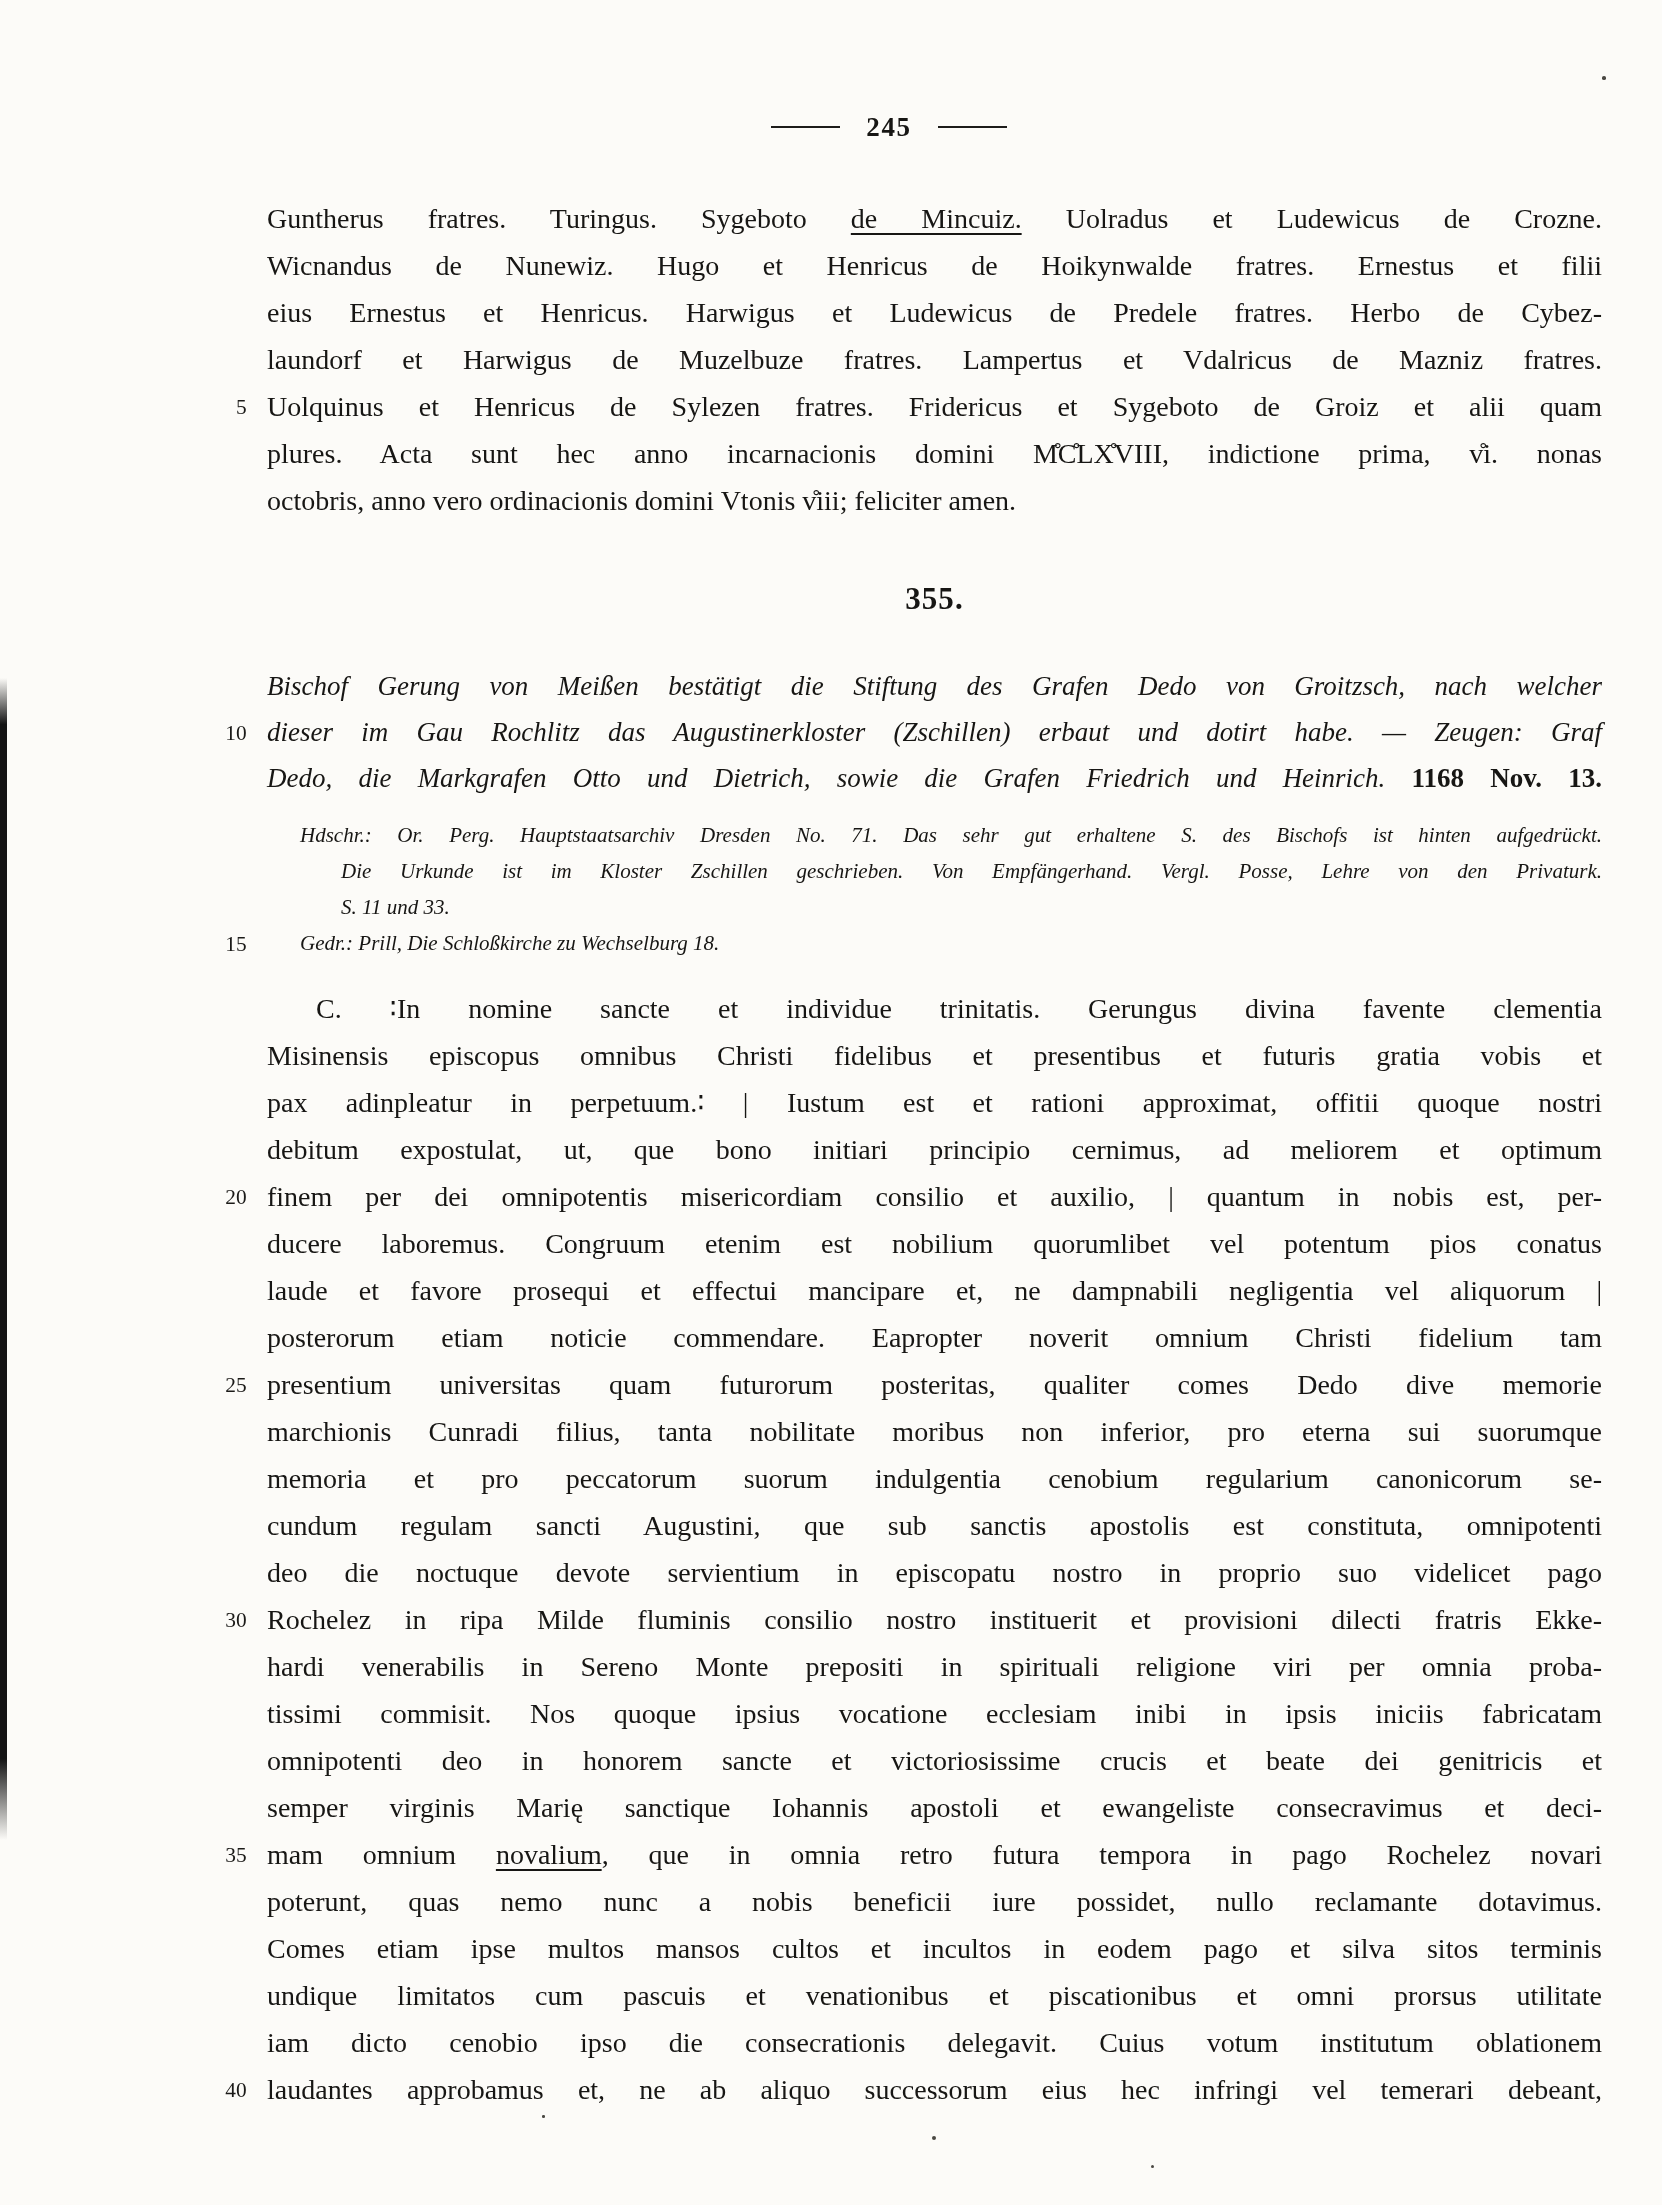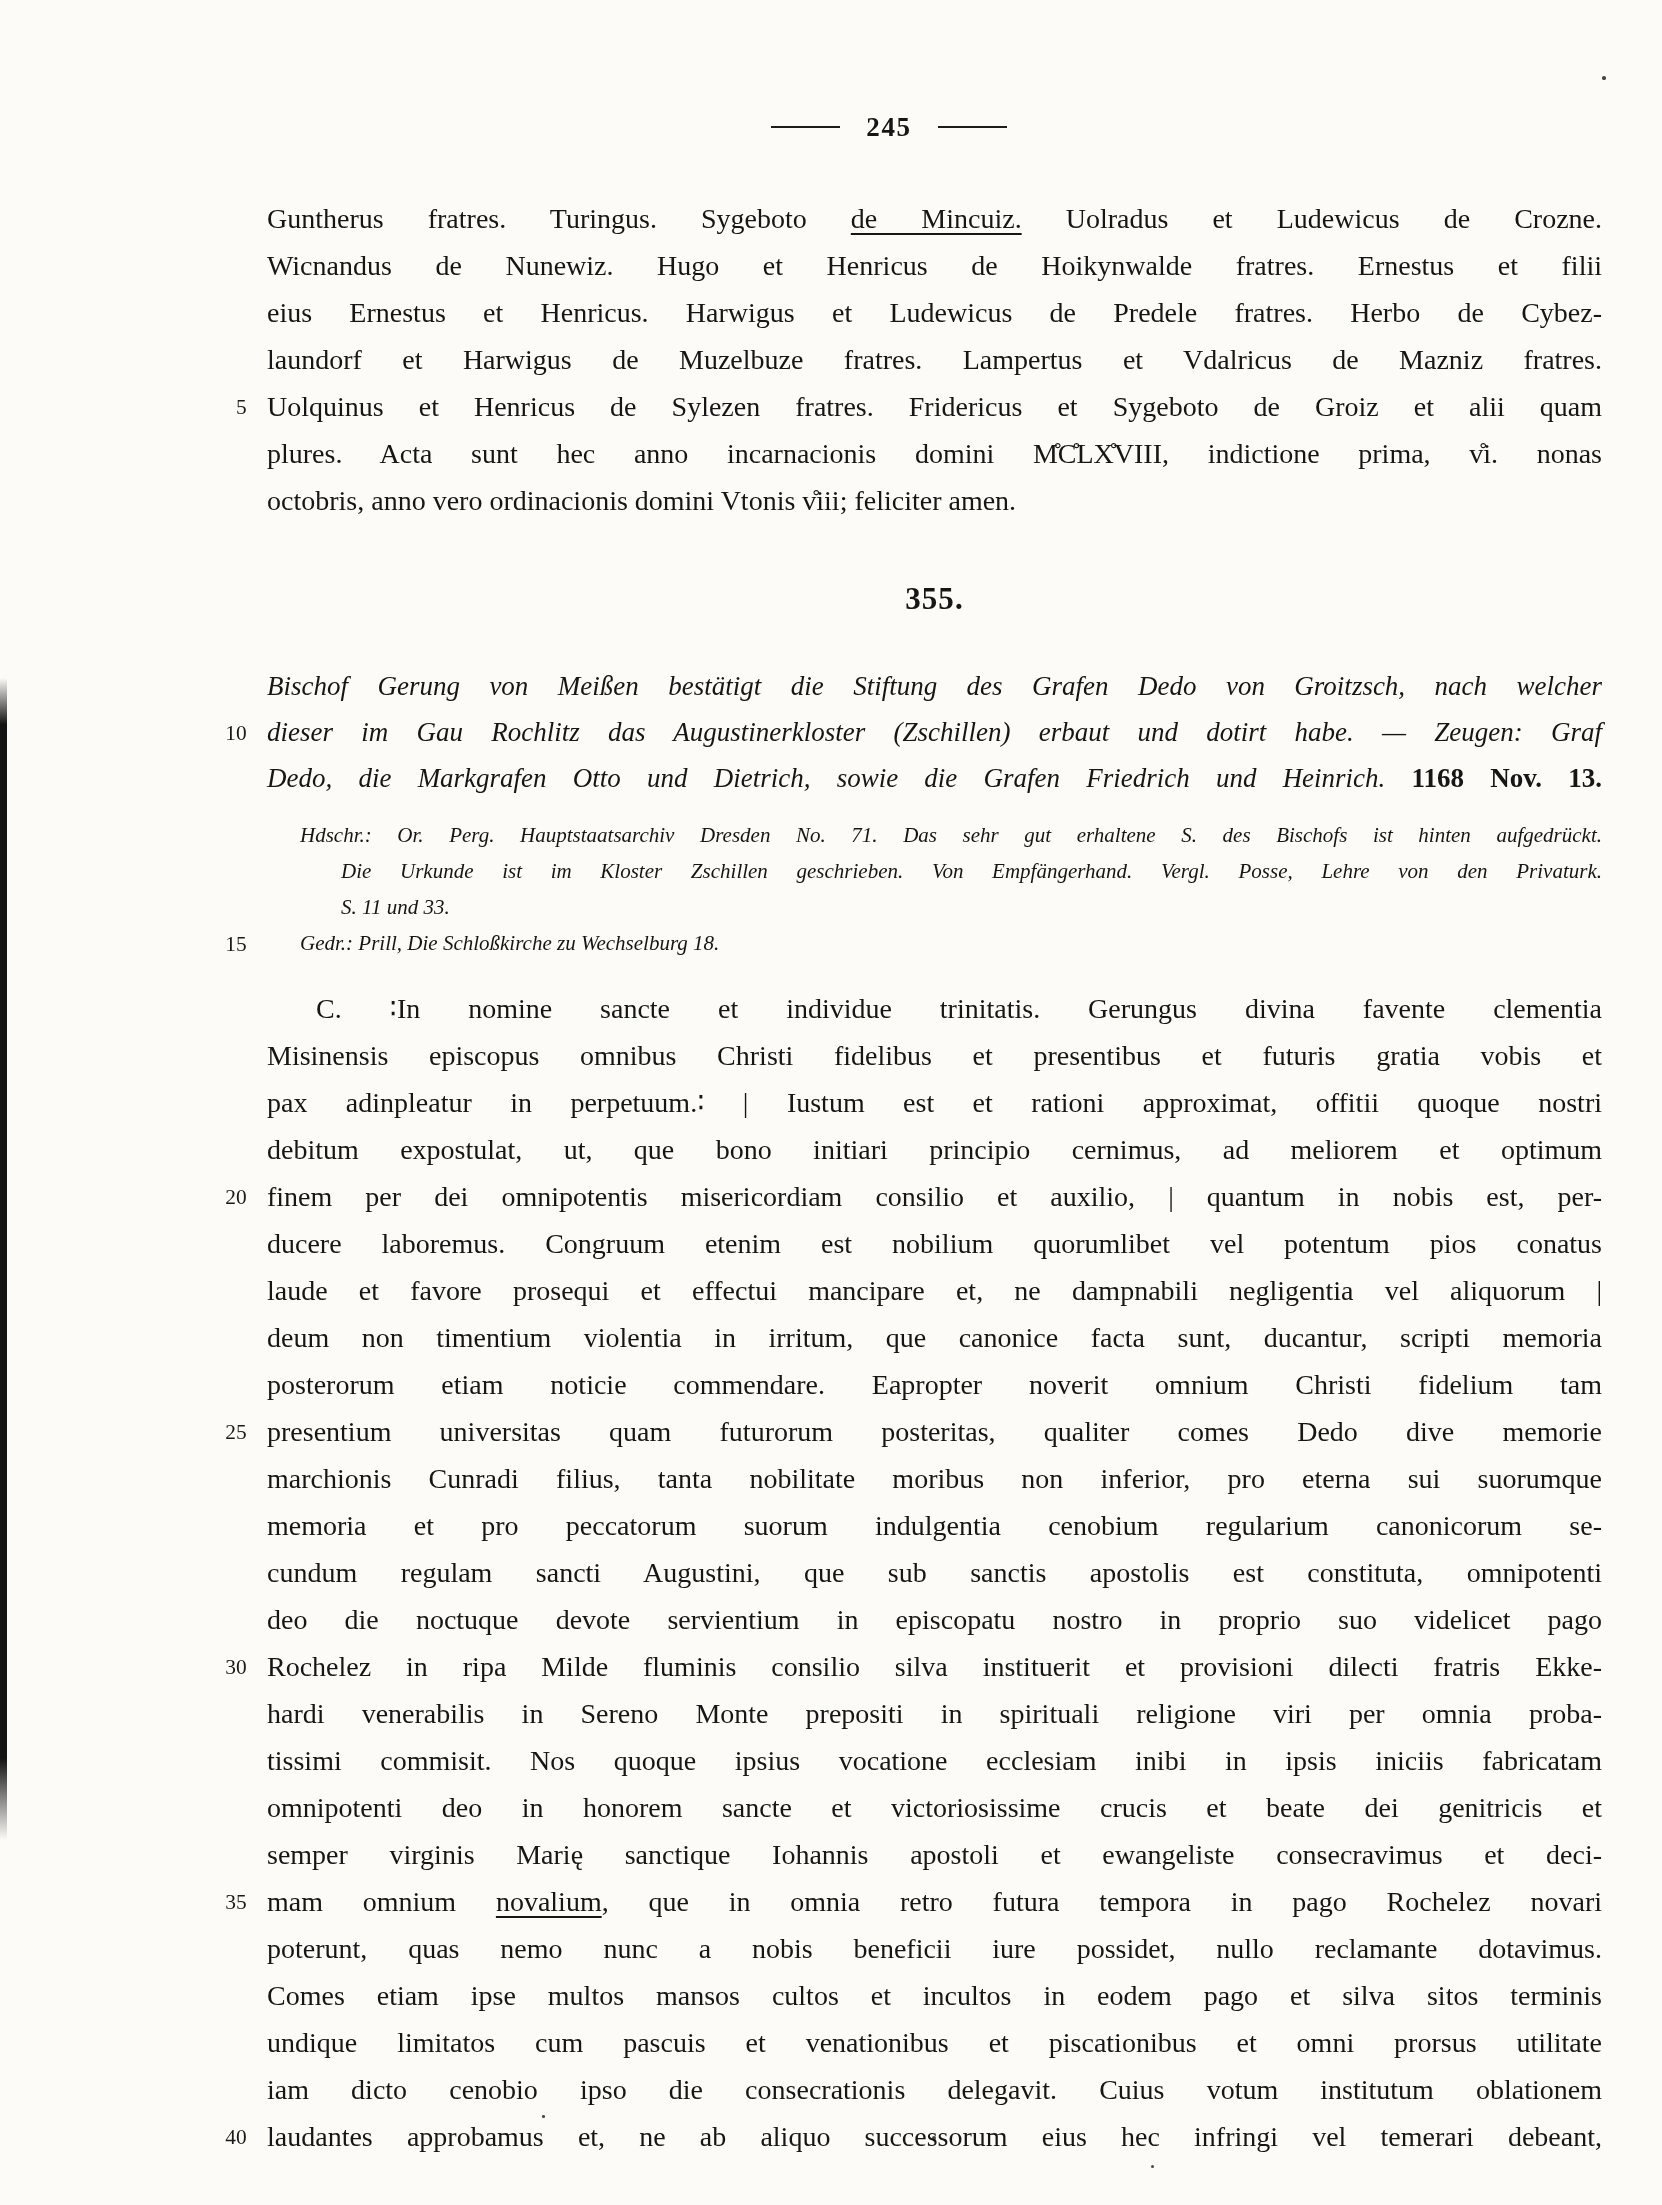--- a/index.html
+++ b/index.html
@@ -211,24 +211,20 @@
       <div class="line">
         <span class="lineno"></span>
         <span class="txt">ducere laboremus.  Congruum etenim est nobilium quorumlibet vel potentum pios conatus</span>
       </div>
       <div class="line">
         <span class="lineno"></span>
         <span class="txt">laude et favore prosequi et effectui mancipare et, ne dampnabili negligentia vel aliquorum |</span>
       </div>
       <div class="line">
         <span class="lineno"></span>
-        <span class="txt">deum non timentium violentia in irritum, que canonice facta sunt, ducantur, scripti memoria</span>
-      </div>
-      <div class="line">
-        <span class="lineno"></span>
         <span class="txt">posterorum etiam noticie commendare.  Eapropter noverit omnium Christi fidelium tam</span>
       </div>
       <div class="line">
         <span class="lineno">25</span>
         <span class="txt">presentium universitas quam futurorum posteritas, qualiter comes Dedo dive memorie</span>
       </div>
       <div class="line">
         <span class="lineno"></span>
         <span class="txt">marchionis Cunradi filius, tanta nobilitate moribus non inferior, pro eterna sui suorumque</span>
       </div>
@@ -239,21 +235,21 @@
       <div class="line">
         <span class="lineno"></span>
         <span class="txt">cundum regulam sancti Augustini, que sub sanctis apostolis est constituta, omnipotenti</span>
       </div>
       <div class="line">
         <span class="lineno"></span>
         <span class="txt">deo die noctuque devote servientium in episcopatu nostro in proprio suo videlicet pago</span>
       </div>
       <div class="line">
         <span class="lineno">30</span>
-        <span class="txt">Rochelez in ripa Milde fluminis consilio silva instituerit et provisioni dilecti fratris Ekke-</span>
+        <span class="txt">Rochelez in ripa Milde fluminis consilio nostro instituerit et provisioni dilecti fratris Ekke-</span>
       </div>
       <div class="line">
         <span class="lineno"></span>
         <span class="txt">hardi venerabilis in Sereno Monte prepositi in spirituali religione viri per omnia proba-</span>
       </div>
       <div class="line">
         <span class="lineno"></span>
         <span class="txt">tissimi commisit.  Nos quoque ipsius vocatione ecclesiam inibi in ipsis iniciis fabricatam</span>
       </div>
       <div class="line">

